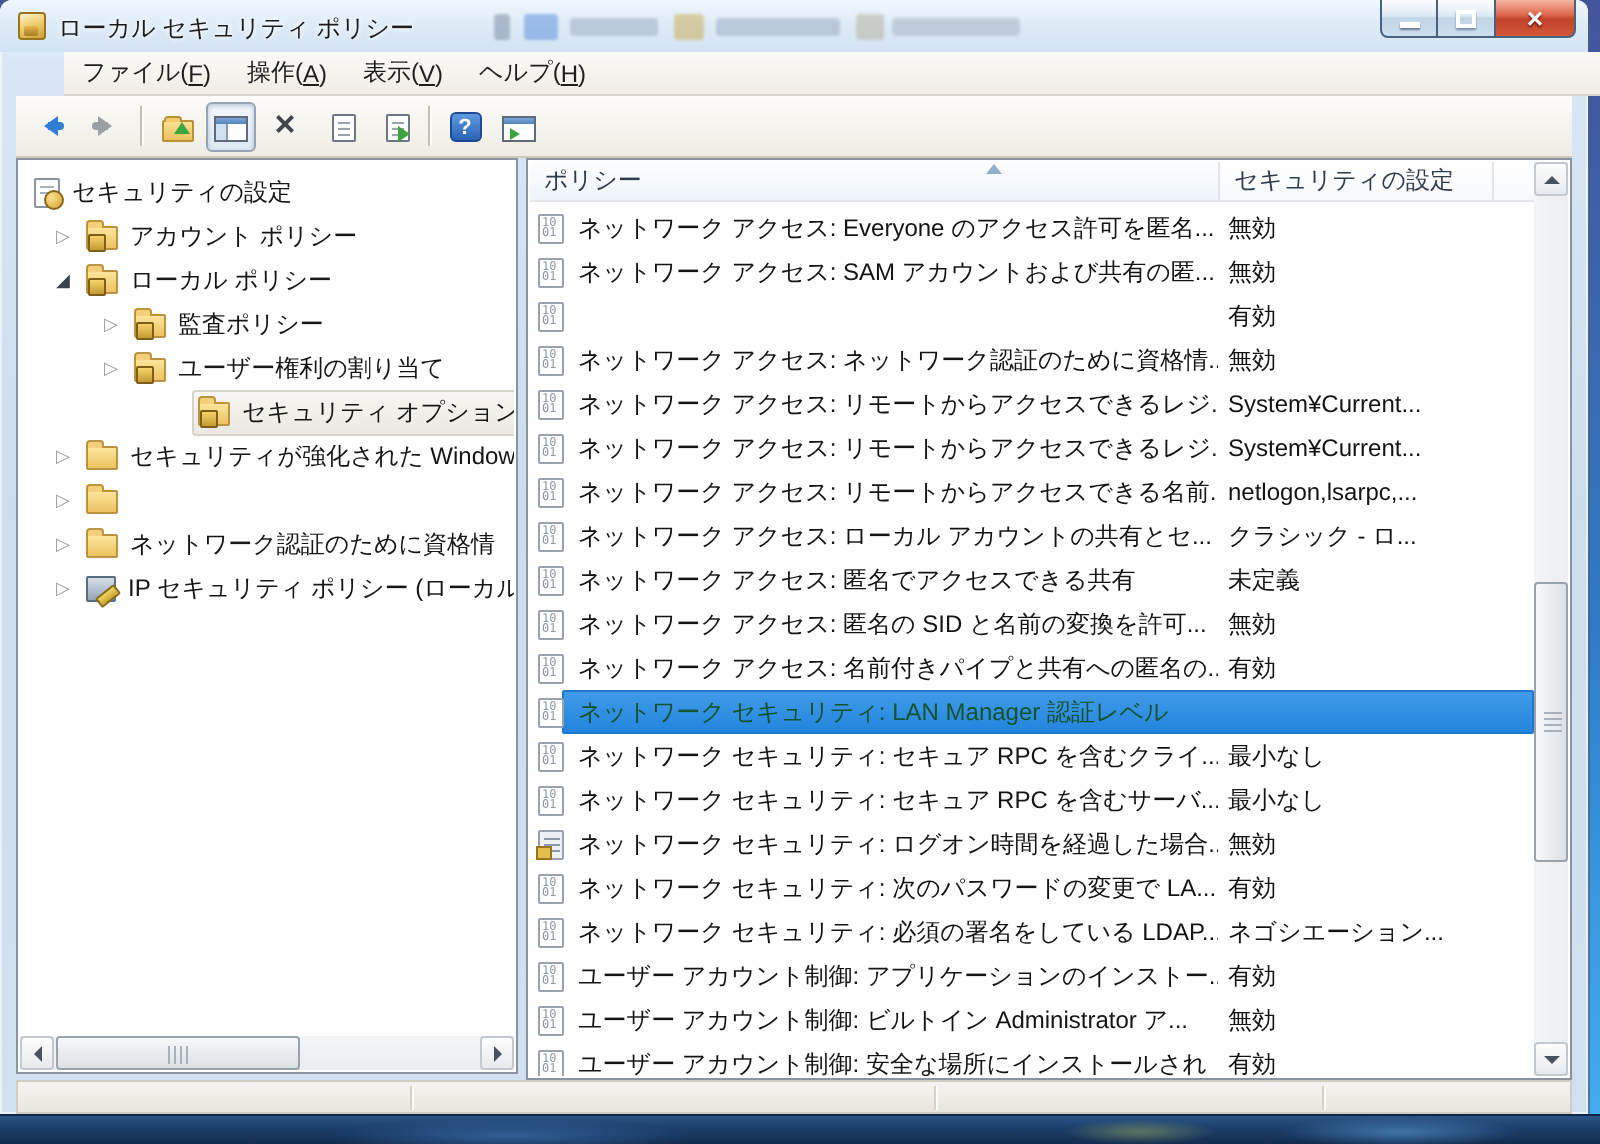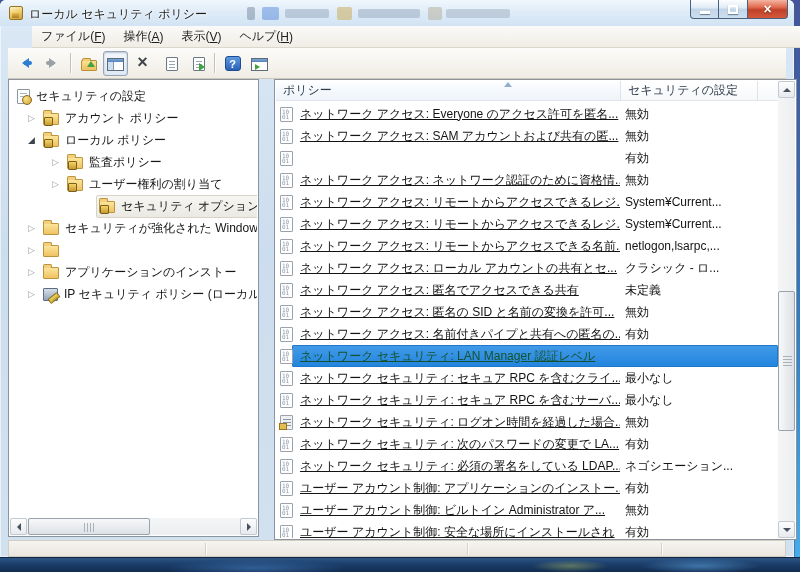--- a/index.html
+++ b/index.html
@@ -57,21 +57,21 @@
   .tbi-doc::before,.tbi-export-doc::before{content:"";position:absolute;left:2px;top:3px;width:6px;height:8px;
     background:repeating-linear-gradient(180deg,#9aa4b0 0 1px,transparent 1px 3px);}
   .tbi-export-doc::after{content:"";position:absolute;right:-5px;bottom:-1px;border:4px solid transparent;border-left:6px solid #3fa33f;}
   .tbi-help{width:16px;height:15px;border-radius:3px;background:linear-gradient(#5e9ae0,#2a62b6);border:1px solid #1d4a92;
     color:#fff;font-size:11px;font-weight:bold;text-align:center;line-height:14px;}
   .tbi-new-window{top:1px;width:17px;height:13px;background:#fff;border:1px solid #5f6b79;}
   .tbi-new-window::before{content:"";position:absolute;left:0;top:0;width:100%;height:3px;background:linear-gradient(#7aa6d8,#5584bc);}
   .tbi-new-window::after{content:"";position:absolute;left:3px;top:5px;border:3px solid transparent;border-left:5px solid #3fa33f;}
   
   .tree-pane{position:absolute;left:8px;top:79px;width:251px;height:458px;background:#fff;border:1px solid #8a939e;}
-  .list-pane{position:absolute;left:274px;top:79px;width:523px;height:461px;background:#fff;border:1px solid #8a939e;}
+  .list-pane{position:absolute;left:263px;top:79px;width:523px;height:461px;background:#fff;border:1px solid #8a939e;}
   
   .tree-items{position:absolute;left:1px;top:1px;right:1px;bottom:18px;overflow:hidden;padding-top:4px;}
   .tree-row{height:22px;display:flex;align-items:center;font-size:12px;color:#161616;white-space:nowrap;cursor:default;}
   .tree-row.ind0{padding-left:4px;}  .tree-row.ind1{padding-left:13px;}  .tree-row.ind2{padding-left:37px;}
   .expander{width:17px;text-align:center;font-size:9px;color:#98a0a6;flex:none;}
   .expander.expanded{color:#3a444e;}
   .tree-sel{display:flex;align-items:center;padding:2px 4px 2px 2px;border:1px solid transparent;border-radius:2px;}
   .tree-row.selected .tree-sel{background:linear-gradient(#f7f6f3,#ebe9e2);border-color:#d6d3c9;margin-left:32px;}
   .ticon{flex:none;position:relative;margin-right:6px;}
   .ticon.folder,.ticon.folder-lock{width:16px;height:12px;background:linear-gradient(180deg,#fbe59b,#efc262);border:1px solid #bb943d;border-radius:1px;margin-top:2px;}
@@ -98,21 +98,21 @@
   .list-rows{position:absolute;left:1px;top:23px;right:18px;bottom:1px;overflow:hidden;}
   .list-row{position:relative;height:22px;display:flex;align-items:center;font-size:12px;color:#141414;}
   .sel-bg{position:absolute;left:16px;right:0;top:0;bottom:0;background:linear-gradient(#419ae8,#2385de);border:1px solid #1f78cc;border-radius:1px;}
   .list-row.selected .lr-policy,.list-row.selected .lr-setting{color:#14532d;position:relative;}
   .lr-icon{flex:none;position:relative;margin-left:4px;width:13px;height:15px;background:#fff;border:1px solid #99a2ad;border-radius:1px;}
   .lr-icon::before{content:"10\A 01";white-space:pre;position:absolute;left:1px;top:1px;font-size:6px;line-height:5px;color:#8d98a6;
     font-family:"DejaVu Sans Mono",monospace;}
   .lr-icon.book{background:#eef1f4;}
   .lr-icon.book::before{content:"";left:2px;top:3px;width:8px;height:8px;background:repeating-linear-gradient(180deg,#8d98a6 0 1px,transparent 1px 3px);}
   .lr-icon.book::after{content:"";position:absolute;left:-2px;bottom:-1px;width:6px;height:5px;background:#e3bd4e;border:1px solid #97741f;}
-  .lr-policy{margin-left:7px;white-space:nowrap;overflow:hidden;width:320px;position:relative;text-decoration:underline;}
+  .lr-policy{margin-left:7px;white-space:nowrap;overflow:hidden;width:320px;position:relative;}
   .lr-setting{position:absolute;left:349px;white-space:nowrap;}
   
   .hscroll{position:absolute;left:1px;right:1px;bottom:1px;height:17px;background:linear-gradient(#f4f5f6,#eceef0);}
   .hs-btn,.vs-btn{position:absolute;width:17px;height:17px;background:linear-gradient(#fdfdfd,#e7eaee);border:1px solid #c3c9d1;border-radius:2px;
     display:flex;align-items:center;justify-content:center;}
   .hs-left{left:0;top:0;} .hs-right{right:0;top:0;}
   .hs-thumb{position:absolute;left:18px;top:0;width:122px;height:17px;background:linear-gradient(180deg,#f7f8f9,#dde1e6);
     border:1px solid #99a3ad;border-radius:2px;}
   .hs-thumb::after{content:"";position:absolute;left:50%;top:4px;margin-left:-5px;width:10px;height:9px;
     background:repeating-linear-gradient(90deg,#a9b1ba 0 1px,transparent 1px 3px);}
@@ -275,21 +275,21 @@
           <div class="tree-row ind1">
             <span class="expander collapsed">▷</span>
             <span class="tree-sel">
               <span class="ticon folder"></span>
             </span>
           </div>
           <div class="tree-row ind1">
             <span class="expander collapsed">▷</span>
             <span class="tree-sel">
               <span class="ticon folder"></span>
-              <span>アプリケーションのインストー</span>
+              <span>ネットワーク認証のために資格情</span>
             </span>
           </div>
           <div class="tree-row ind1">
             <span class="expander collapsed">▷</span>
             <span class="tree-sel">
               <span class="ticon ipsec"></span>
               <span>IP セキュリティ ポリシー (ローカル</span>
             </span>
           </div>
         </div>

